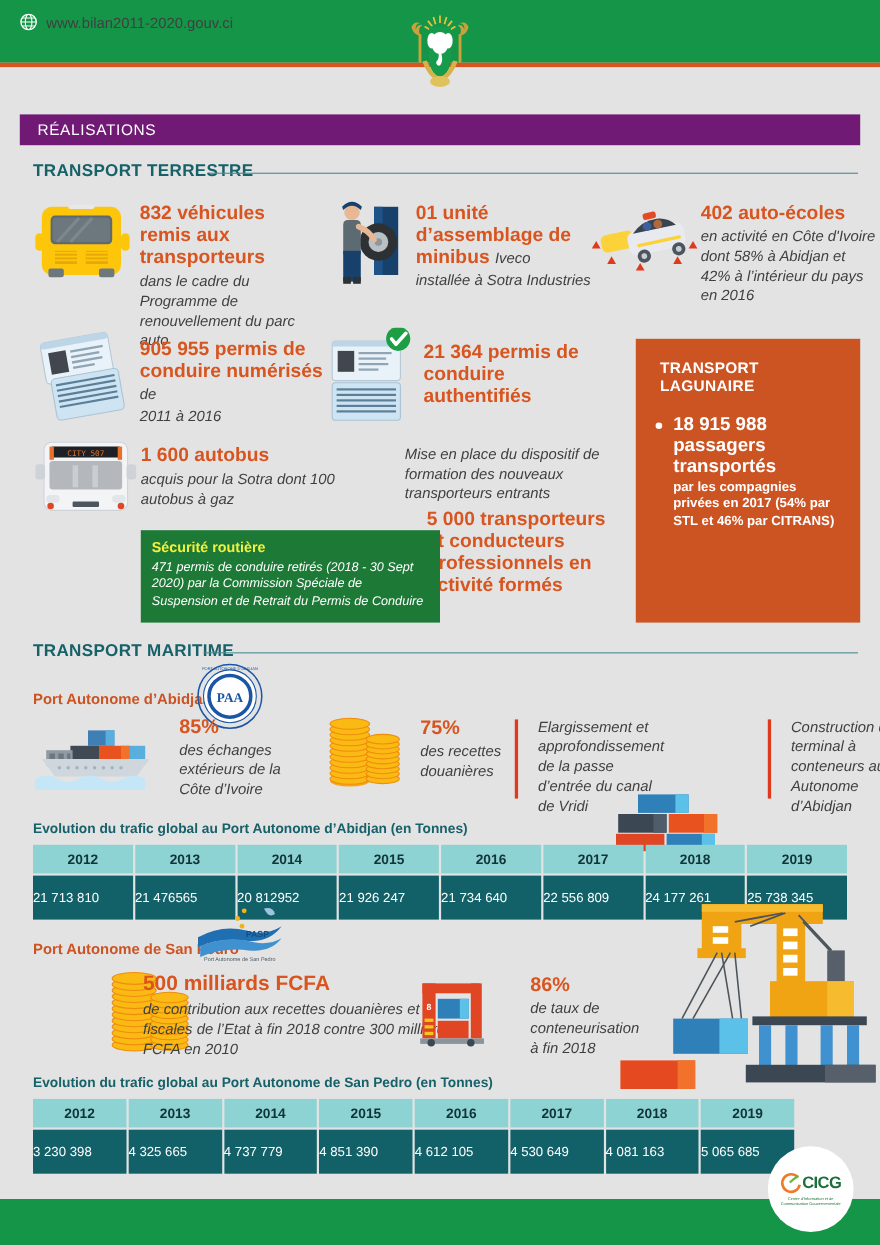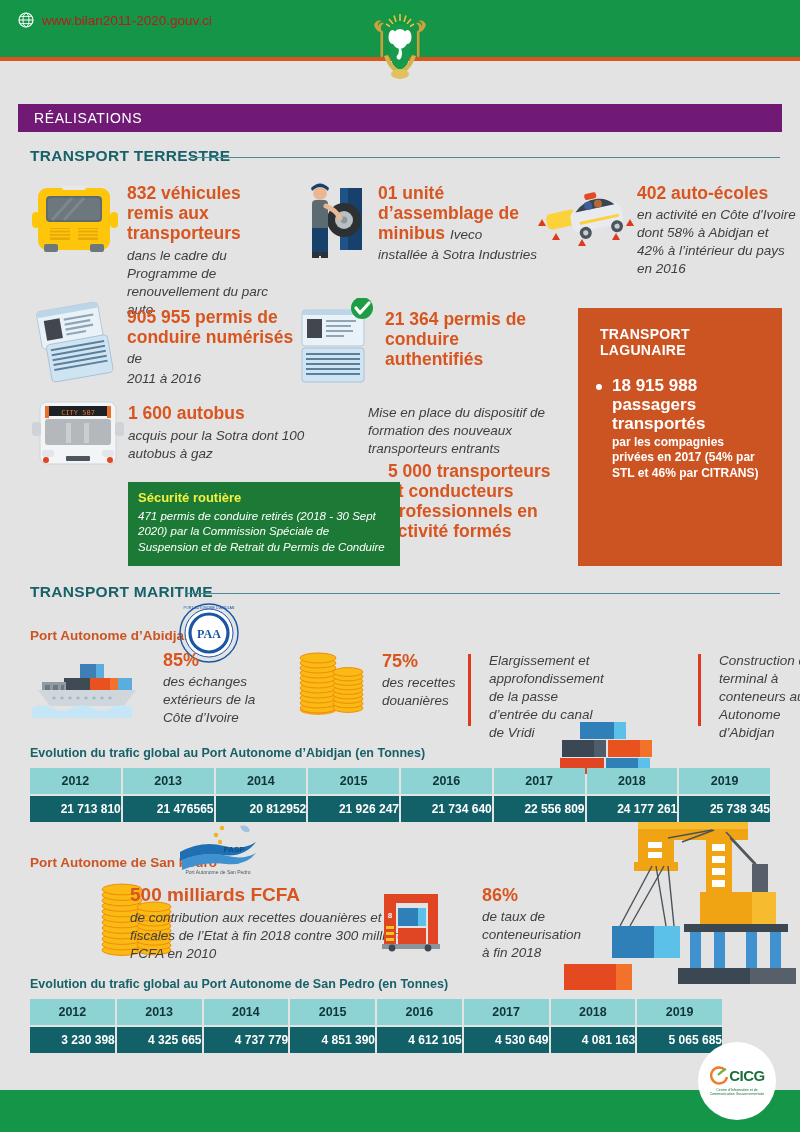--- a/index.html
+++ b/index.html
@@ -109,31 +109,31 @@
   }
   table.traffic {
     position:absolute; border-collapse:separate; border-spacing:2px;
     table-layout:fixed;
   }
   table.traffic th {
     background:#8ed3d3; color:#10343a; font-size:12.5px; font-weight:bold;
     height:26px; text-align:center;
   }
   table.traffic td {
-    background:#136168; color:#ffffff; font-size:12px; font-weight:bold;
-    height:26px; text-align:right;
+    background:#136168; color:#ffffff; font-size:12px; font-weight:normal;
+    height:40px; text-align:left;
   }
 
   
   .footer-green {
     position:absolute; left:0; bottom:0; width:800px; height:42px;
     background:#159547;
   }
   .footer-url {
-    position:absolute; left:42px; top:13px; color:#b91c1c; font-size:13.5px;
+    position:absolute; left:42px; top:13px; color:#404040; font-size:13.5px;
   }
   .globe-icon { position:absolute; left:18px; top:12px; width:16px; height:16px;}
   .cicg-logo {
     position:absolute; right:24px; bottom:12px; width:78px; height:78px;
     background:#ffffff; border-radius:50%;
     display:flex; flex-direction:column; align-items:center; justify-content:center;
     z-index:6;
   }
   .cicg-logo .cicg-main { font-size:15px; font-weight:bold; color:#1b6f3b; letter-spacing:-0.5px;}
   .cicg-logo .cicg-sub { font-size:3.6px; color:#1b6f3b; text-align:center; line-height:1.25; margin-top:2px; width:64px;}

